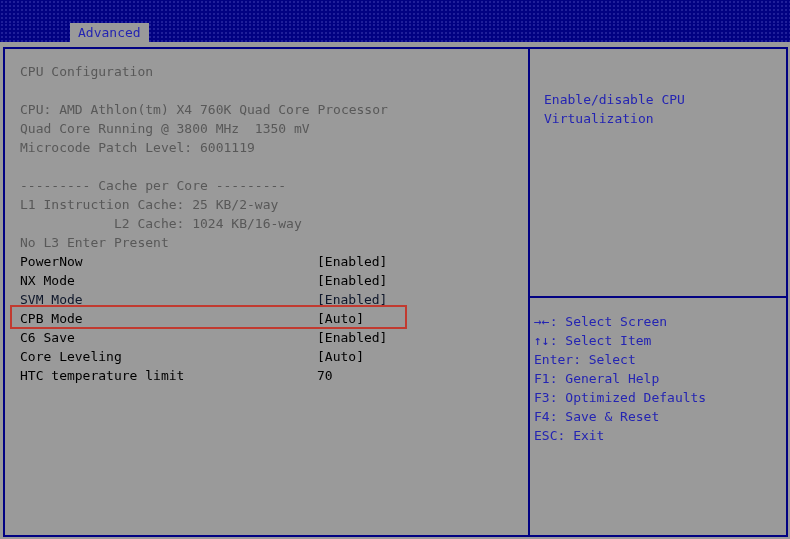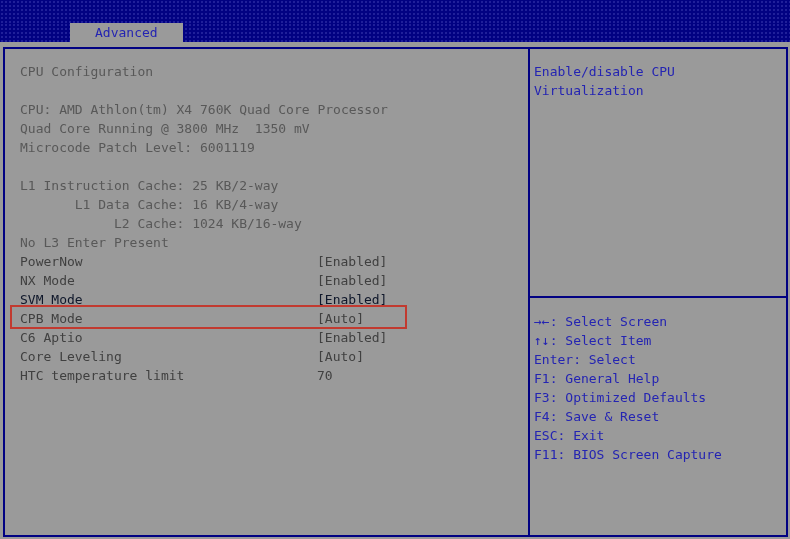--- a/index.html
+++ b/index.html
@@ -28,54 +28,54 @@
     position: absolute; top: 23px; left: 0; right: 0; height: 19px;
     background-color: #010182;
     background-image: radial-gradient(rgba(110,110,215,0.28) 1px, transparent 1.2px);
     background-size: 4px 4px;
   }
   .tab {
     position: absolute; left: 70px; top: 0; height: 19px;
     background: #9a9a9a;
     color: #2424b2;
     line-height: 19px;
-    padding: 0 25px;
+    padding: 0 8px;
     cursor: default;
   }
   
   .window {
     position: absolute; top: 47px; left: 3px; right: 2px; bottom: 2px;
     border: 2px solid #010182;
     background: #9a9a9a;
   }
   .vdivider {
     position: absolute; left: 523px; top: 0; bottom: 0; width: 2px;
     background: #010182;
   }
   
   .main {
     position: absolute; left: 0; top: 0; width: 586px; bottom: 0;
     padding: 13px 0 0 15px;
     color: #585858;
   }
   .line { height: 19px; line-height: 19px; white-space: pre; }
-  .opt-row { position: relative; height: 19px; line-height: 19px; color: #404040; }
+  .opt-row { position: relative; height: 19px; line-height: 19px; color: #000000; }
   .opt-row .opt-value { position: absolute; left: 297px; top: 0; }
   .opt-row.selected { color: #0f172a; }
   .red-box {
     position: absolute; left: 5px; top: 256px; width: 397px; height: 24px;
     border: 2px solid #c23a30;
     pointer-events: none;
   }
   
   .help {
     position: absolute; left: 525px; right: 0; top: 0; bottom: 0;
     color: #2424b2;
   }
-  .help-text { padding: 13px 0 0 4px; }
+  .help-text { padding: 13px 0 0 14px; margin-top: 28px; }
   .help-text .line { white-space: pre; }
   .hdivider {
     position: absolute; left: 0; right: 0; top: 247px; height: 2px;
     background: #010182;
   }
   .keys { position: absolute; left: 4px; top: 263px; right: 0; }
   .key-line { height: 19px; line-height: 19px; white-space: pre; }
 </style>
 </head>
 <body>
@@ -92,43 +92,43 @@
 
   <div class="window">
 
     <div class="main">
       <div class="line">CPU Configuration</div>
       <div class="line"></div>
       <div class="line">CPU: AMD Athlon(tm) X4 760K Quad Core Processor</div>
       <div class="line">Quad Core Running @ 3800 MHz  1350 mV</div>
       <div class="line">Microcode Patch Level: 6001119</div>
       <div class="line"></div>
+      <div class="line">--------- Cache per Core ---------</div>
       <div class="line">L1 Instruction Cache: 25 KB/2-way</div>
-      <div class="line">       L1 Data Cache: 16 KB/4-way</div>
       <div class="line">            L2 Cache: 1024 KB/16-way</div>
       <div class="line">No L3 Enter Present</div>
 
       <div class="opt-row">
         <span class="opt-label">PowerNow</span>
         <span class="opt-value">[Enabled]</span>
       </div>
       <div class="opt-row">
         <span class="opt-label">NX Mode</span>
         <span class="opt-value">[Enabled]</span>
       </div>
       <div class="opt-row selected">
         <span class="opt-label">SVM Mode</span>
         <span class="opt-value">[Enabled]</span>
       </div>
       <div class="opt-row">
         <span class="opt-label">CPB Mode</span>
         <span class="opt-value">[Auto]</span>
       </div>
       <div class="opt-row">
-        <span class="opt-label">C6 Aptio</span>
+        <span class="opt-label">C6 Save</span>
         <span class="opt-value">[Enabled]</span>
       </div>
       <div class="opt-row">
         <span class="opt-label">Core Leveling</span>
         <span class="opt-value">[Auto]</span>
       </div>
       <div class="opt-row">
         <span class="opt-label">HTC temperature limit</span>
         <span class="opt-value">70</span>
       </div>
@@ -145,18 +145,17 @@
       </div>
       <div class="hdivider"></div>
       <div class="keys">
         <div class="key-line">→←: Select Screen</div>
         <div class="key-line">↑↓: Select Item</div>
         <div class="key-line">Enter: Select</div>
         <div class="key-line">F1: General Help</div>
         <div class="key-line">F3: Optimized Defaults</div>
         <div class="key-line">F4: Save &amp; Reset</div>
         <div class="key-line">ESC: Exit</div>
-        <div class="key-line">F11: BIOS Screen Capture</div>
       </div>
     </div>
 
   </div>
 </div>
 
 </body></html>

